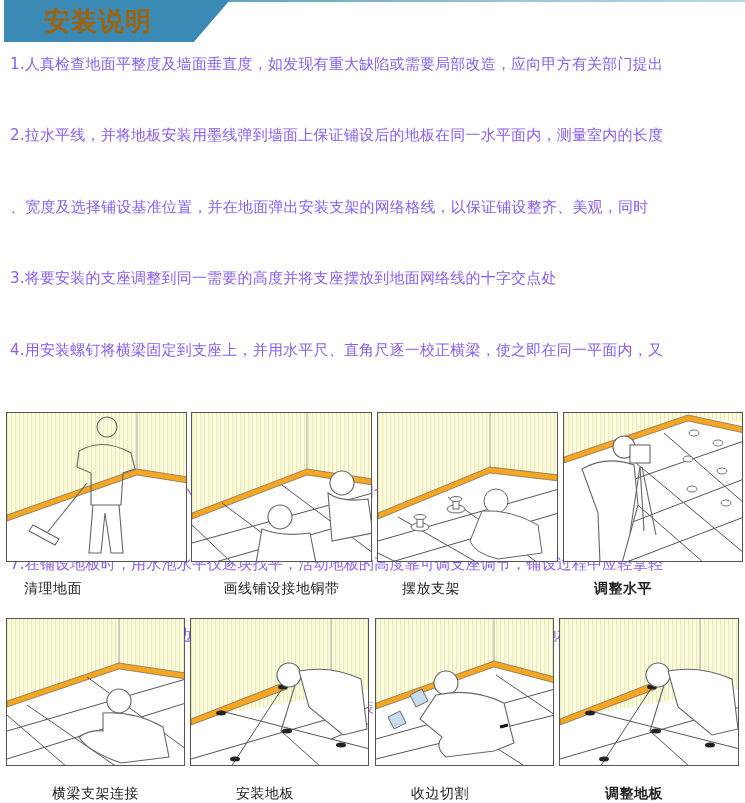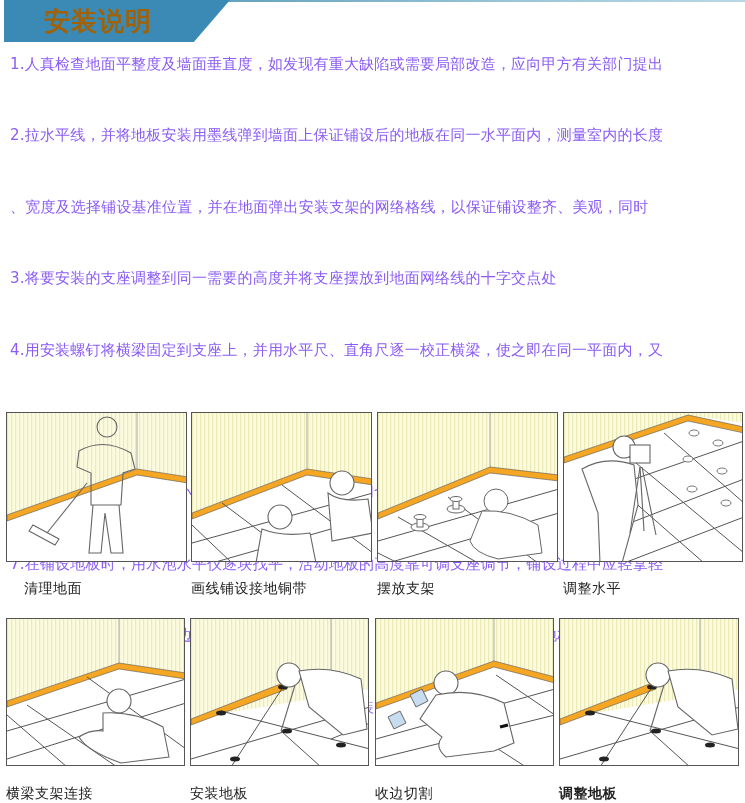--- a/index.html
+++ b/index.html
@@ -5,21 +5,21 @@
   html,body{margin:0;padding:0;background:#ffffff;}
   body{width:745px;height:803px;position:relative;overflow:hidden;font-family:"DejaVu Sans","Liberation Sans",sans-serif;color:#222;}
   .header{position:absolute;left:0;top:0;width:745px;height:42px;}
   .header-line{position:absolute;left:200px;top:0;width:545px;height:2px;background:linear-gradient(90deg,#5f9fbd,#9cc7d8 60%,#b9d8e4);}
   .header-tab{position:absolute;left:4px;top:0;width:226px;height:42px;background:#3a8ab5;clip-path:polygon(0 0,100% 0,84% 100%,0 100%);}
   .header-title{position:absolute;left:44px;top:3px;font-size:26px;font-weight:bold;color:#a16207;letter-spacing:1px;line-height:36px;font-family:"DejaVu Sans",sans-serif;}
   .steps{position:absolute;left:10px;top:53px;width:730px;}
   .step{font-size:15px;line-height:23.8px;color:#8b5cf6;white-space:pre-wrap;letter-spacing:0.2px;}
   .step .line{display:block;}
   .panel{position:absolute;border:1.5px solid #555;background:#fff;overflow:hidden;box-sizing:border-box;}
-  .caption{position:absolute;font-size:14px;color:#222;text-align:left;letter-spacing:0.5px;}
+  .caption{position:absolute;font-size:14px;color:#222;text-align:center;letter-spacing:0.5px;}
   svg{display:block;}
 </style>
 </head>
 <body>
 
 <div class="header">
   <div class="header-line"></div>
   <div class="header-tab"></div>
   <div class="header-title">安装说明</div>
 </div>
@@ -140,21 +140,21 @@
     <g fill="#fff" stroke="#666" stroke-width="1.1">
       <circle cx="60" cy="34" r="11"></circle>
       <rect x="66" y="32" width="20" height="18"></rect>
       <path d="M18,56 Q42,42 70,52 L74,92 L58,150 L36,150 L34,100 Z"></path>
       <line x1="76" y1="54" x2="66" y2="120"></line>
       <line x1="78" y1="54" x2="92" y2="122"></line>
       <line x1="76" y1="54" x2="80" y2="118"></line>
     </g>
   </svg>
 </div>
-<div class="caption" style="left:563px;top:580px;width:120px;">调整水平</div>
+<div class="caption" style="left:563px;top:580px;width:120px;font-weight:bold;">调整水平</div>
 
 <div class="panel" style="left:6px;top:618px;width:179px;height:148px;">
   <svg width="179" height="148" viewBox="0 0 179 148">
     <polygon points="0,0 179,0 179,54 112,44 0,82" fill="url(#stripes)"></polygon>
     <line x1="112" y1="0" x2="112" y2="44" stroke="#aaa"></line>
     <polygon points="0,82 112,44 179,54 179,60 112,50 0,88" fill="#f5a623" stroke="#555" stroke-width="0.6"></polygon>
     <g stroke="#555" stroke-width="1" fill="none">
       <line x1="0" y1="112" x2="179" y2="60"></line>
       <line x1="0" y1="140" x2="179" y2="84"></line>
       <line x1="20" y1="86" x2="110" y2="148"></line>

